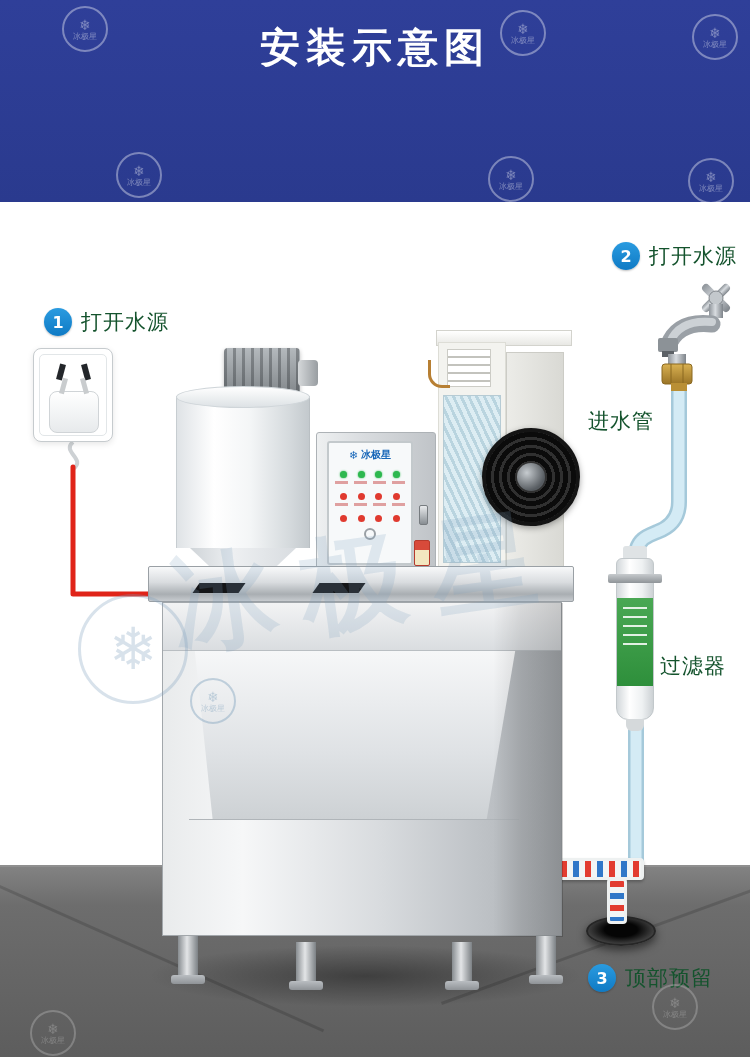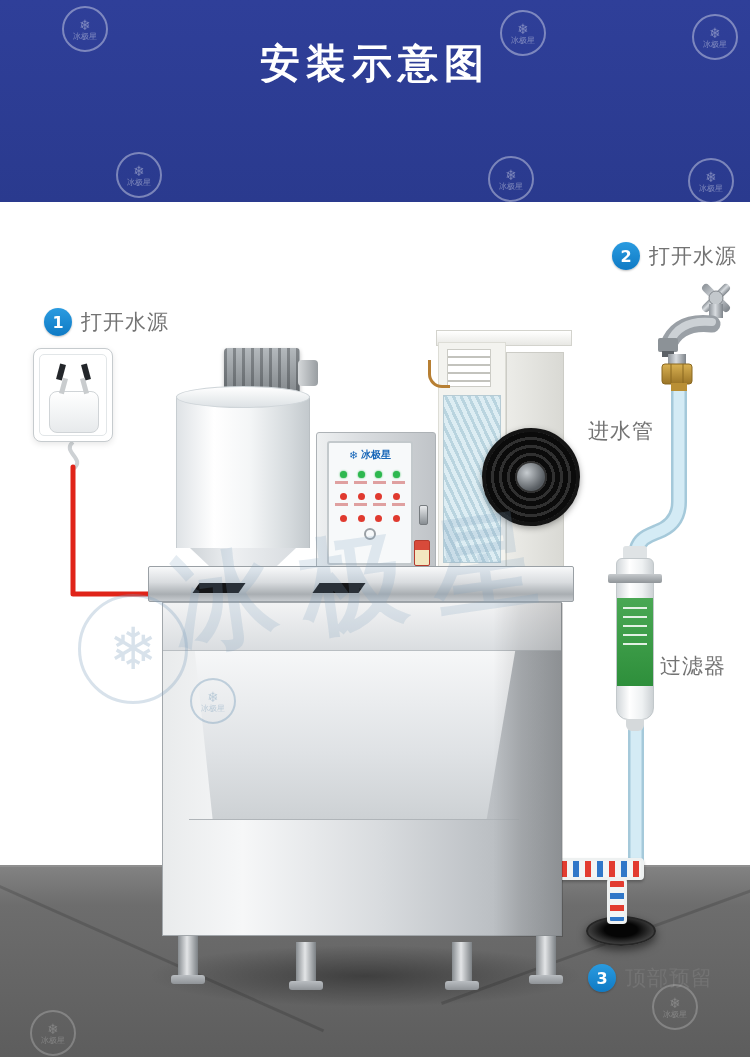--- a/index.html
+++ b/index.html
@@ -2,21 +2,21 @@
 <html><head>
 <meta charset="utf-8">
 <style>
   * { margin:0; padding:0; box-sizing:border-box; }
   body { background:#ffffff; font-family:"DejaVu Sans","Liberation Sans",sans-serif; }
   .page { position:relative; width:750px; height:1057px; overflow:hidden; background:#ffffff; }
 
   
   .header { position:absolute; left:0; top:0; width:750px; height:202px;
             background:linear-gradient(180deg,#2f3f99 0%,#2a3a8e 100%); color:#fff; z-index:5; }
-  .title { margin-top:36px; text-align:center; font-size:40px; font-weight:bold; letter-spacing:6px; }
+  .title { margin-top:20px; text-align:center; font-size:40px; font-weight:bold; letter-spacing:6px; }
   .desc  { margin:14px 36px 0 36px; font-size:23px; line-height:1.42; letter-spacing:0.5px; }
 
   
   .wm-ring { position:absolute; width:46px; height:46px; border:2px solid currentColor; border-radius:50%;
              display:flex; flex-direction:column; align-items:center; justify-content:center; line-height:1; }
   .wm-ring .wm-ring-icon { font-size:14px; }
   .wm-ring .wm-ring-text { font-size:8px; margin-top:1px; }
   .wm-white { color:rgba(255,255,255,0.38); }
   .wm-blue  { color:rgba(130,165,190,0.45); }
   .wm-floor { color:rgba(255,255,255,0.22); }
@@ -142,21 +142,21 @@
       border-radius:8px; background:linear-gradient(180deg,#ffffff,#e7eaec); }
   .prong { position:absolute; width:5px; height:16px; background:#c9ccce; top:-14px; }
   .prong-l { left:11px; transform:rotate(15deg); }
   .prong-r { right:11px; transform:rotate(-15deg); }
 
   
   .step { display:flex; align-items:center; gap:9px; z-index:6; }
   .badge { width:28px; height:28px; border-radius:50%; color:#fff; font-size:16px; font-weight:bold;
       display:flex; align-items:center; justify-content:center;
       background:linear-gradient(180deg,#2a9be0,#0f7ac4); box-shadow:0 1px 2px rgba(0,0,0,0.25); }
-  .step-label, .tag-label { font-size:21px; color:#737373; font-weight:500; letter-spacing:1px; }
+  .step-label, .tag-label { font-size:21px; color:#14532d; font-weight:500; letter-spacing:1px; }
   .tag-label { position:absolute; z-index:6; }
 
   
   .wm-layer { left:0; top:0; width:750px; height:855px; z-index:7; pointer-events:none; }
   .wm-layer > * { position:absolute; }
   .wm-big { left:170px; top:310px; font-size:105px; font-weight:bold; letter-spacing:26px; white-space:nowrap;
       color:rgba(125,160,190,0.20); transform:rotate(-8deg); }
   .wm-ring-big { left:78px; top:392px; width:110px; height:110px; border:3px solid rgba(125,160,190,0.30);
       border-radius:50%; display:flex; align-items:center; justify-content:center; font-size:58px;
       color:rgba(125,160,190,0.30); }
@@ -354,21 +354,21 @@
     </div>
     <div class="step" style="left:612px;top:40px">
       <div class="badge">2</div>
       <div class="step-label">打开水源</div>
     </div>
     <div class="step" style="left:588px;top:762px">
       <div class="badge">3</div>
       <div class="step-label">顶部预留</div>
     </div>
 
-    <div class="tag-label" style="left:588px;top:215px">进水管</div>
+    <div class="tag-label" style="left:588px;top:205px">进水管</div>
     <div class="tag-label" style="left:660px;top:450px">过滤器</div>
 
     <div class="wm-layer">
       <div class="wm-big">冰极星</div>
       <div class="wm-ring-big">
         <span>❄</span>
       </div>
       <div class="wm-ring wm-blue" style="left:190px;top:476px">
         <span class="wm-ring-icon">❄</span>
         <span class="wm-ring-text">冰极星</span>

